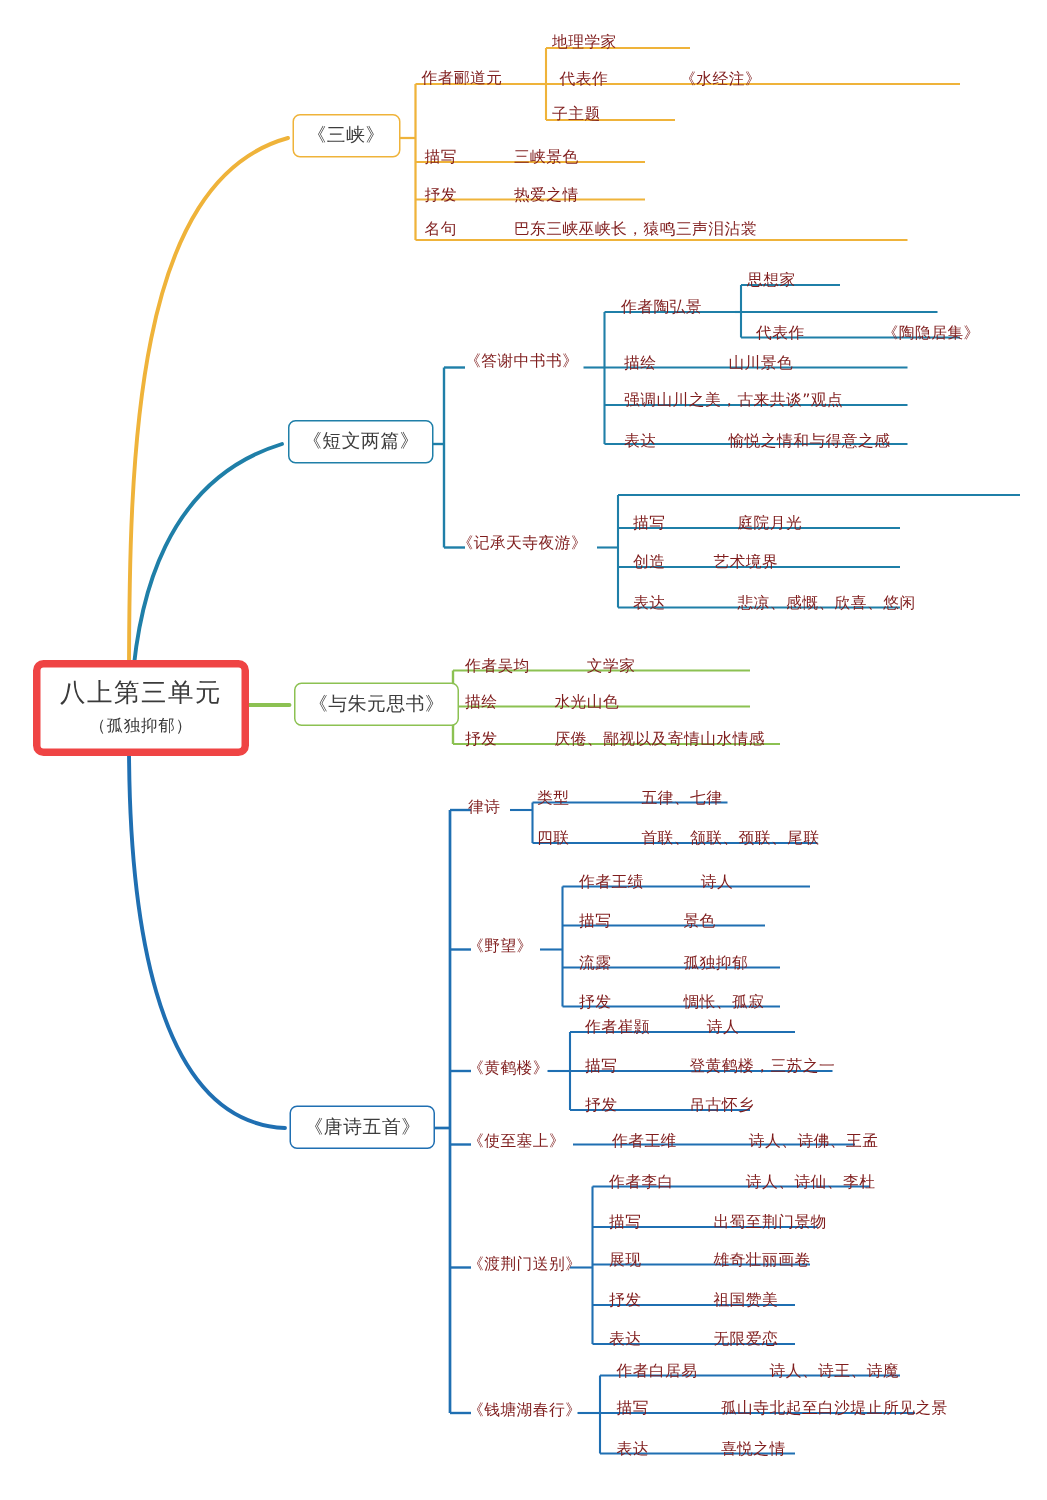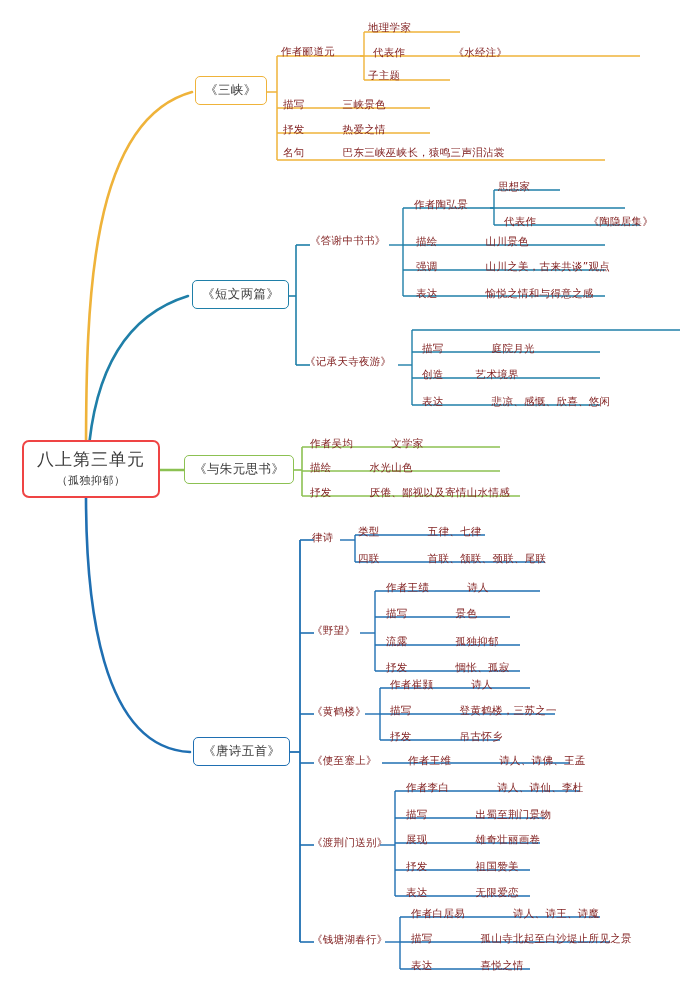--- a/index.html
+++ b/index.html
@@ -25,21 +25,21 @@
     position: absolute;
     display: flex;
     flex-direction: column;
     align-items: center;
     justify-content: center;
     background: #ffffff;
     white-space: nowrap;
     z-index: 3;
   }
   .root {
-    border: 2px solid #ef4444;
+    border: 5px solid #ef4444;
     border-radius: 7px;
     padding: 7px 13px 8px 13px;
     line-height: 1.25;
   }
   .root .t1 {
     font-size: 17px;
     color: #3a3a3a;
     letter-spacing: 1px;
   }
   .root .t2 {
@@ -180,21 +180,21 @@
   </div>
 
   <div class="node topic" style="left:195px; top:76px; border-color:#efb33a;">
     <span>《三峡》</span>
   </div>
 
   <div class="node topic" style="left:192px; top:280px; border-color:#1f7fa8;">
     <span>《短文两篇》</span>
   </div>
 
-  <div class="node topic" style="left:184px; top:455px; border-color:#8cc152;">
+  <div class="node topic" style="left:196px; top:455px; border-color:#8cc152;">
     <span>《与朱元思书》</span>
   </div>
 
   <div class="node topic" style="left:193px; top:737px; border-color:#1f6fb2;">
     <span>《唐诗五首》</span>
   </div>
 
   <div class="leafrow" style="left:281px; top:45px;">
     <span class="k">作者郦道元</span>
   </div>
@@ -233,21 +233,21 @@
   <div class="leafrow" style="left:504px; top:215px;">
     <span class="k">代表作</span>
     <span class="v" style="margin-left:52px;">《陶隐居集》</span>
   </div>
   <div class="leafrow" style="left:416px; top:235px;">
     <span class="k">描绘</span>
     <span class="v" style="margin-left:48px;">山川景色</span>
   </div>
   <div class="leafrow" style="left:416px; top:260px;">
     <span class="k">强调</span>
-    <span class="v" style="margin-left:48px;">山川之美，古来共谈”观点</span>
+    <span class="v" style="">山川之美，古来共谈”观点</span>
   </div>
   <div class="leafrow" style="left:416px; top:287px;">
     <span class="k">表达</span>
     <span class="v" style="margin-left:48px;">愉悦之情和与得意之感</span>
   </div>
 
   <div class="leafrow" style="left:305px; top:355px;">
     <span class="k">《记承天寺夜游》</span>
   </div>
   <div class="leafrow" style="left:422px; top:342px;">

